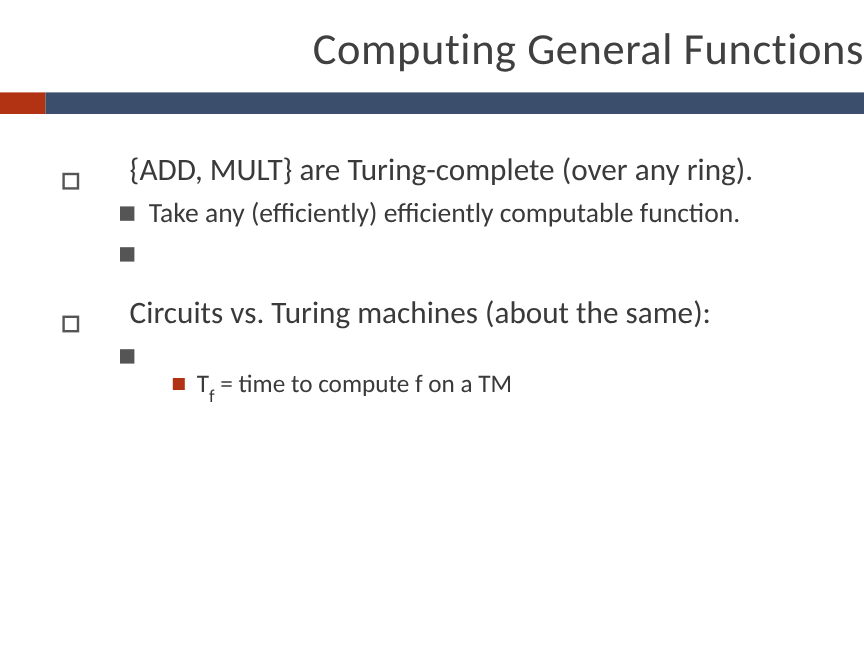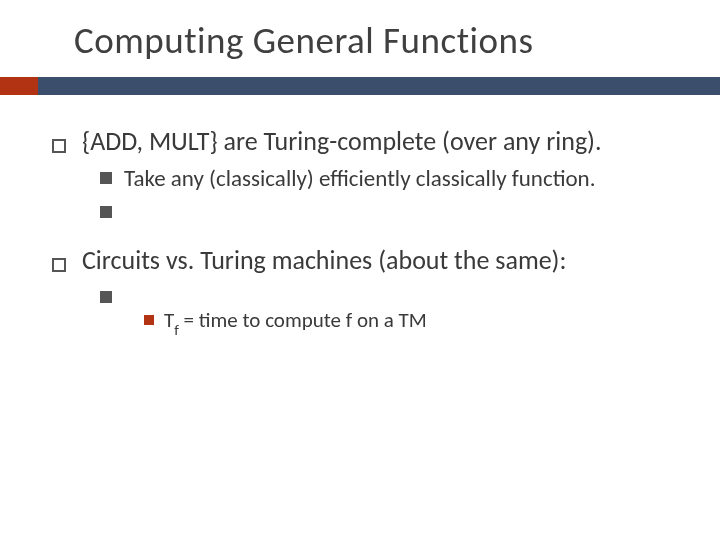--- a/index.html
+++ b/index.html
@@ -17,41 +17,43 @@
     height: 100%;
     padding: 18px 0 0 0;
   }
   .title {
     font-size: 37px;
     font-weight: 400;
     color: #404040;
     padding-left: 74px;
     padding-bottom: 14px;
     letter-spacing: 0.5px;
+    text-align: right;
   }
   .accent-bar {
     display: flex;
     width: 100%;
     height: 18px;
   }
   .accent-left {
     width: 38px;
     background: #b23214;
   }
   .accent-right {
     flex: 1;
     background: #3b4e6b;
   }
   .content {
     padding: 30px 40px 0 52px;
   }
   .l1 {
     display: flex;
-    align-items: center;
+    align-items: flex-end;
     margin-bottom: 6px;
+    gap: 26px;
   }
   .l1-bullet {
     width: 14px;
     height: 14px;
     border: 2px solid #555;
     margin-top: 9px;
     margin-right: 16px;
     flex-shrink: 0;
   }
   .l1-text {
@@ -123,21 +125,21 @@
 
   <div class="content">
 
     <div class="l1">
       <div class="l1-bullet"></div>
       <div class="l1-text">{ADD, MULT} are Turing-complete (over any ring).</div>
     </div>
     <div class="l2-group">
       <div class="l2">
         <div class="l2-bullet"></div>
-        <div class="l2-text">Take any (classically) efficiently classically function.</div>
+        <div class="l2-text">Take any (efficiently) efficiently computable function.</div>
       </div>
       <div class="l2">
         <div class="l2-bullet"></div>
       </div>
     </div>
 
     <div class="l1">
       <div class="l1-bullet"></div>
       <div class="l1-text calibri">Circuits vs. Turing machines (about the same):</div>
     </div>

